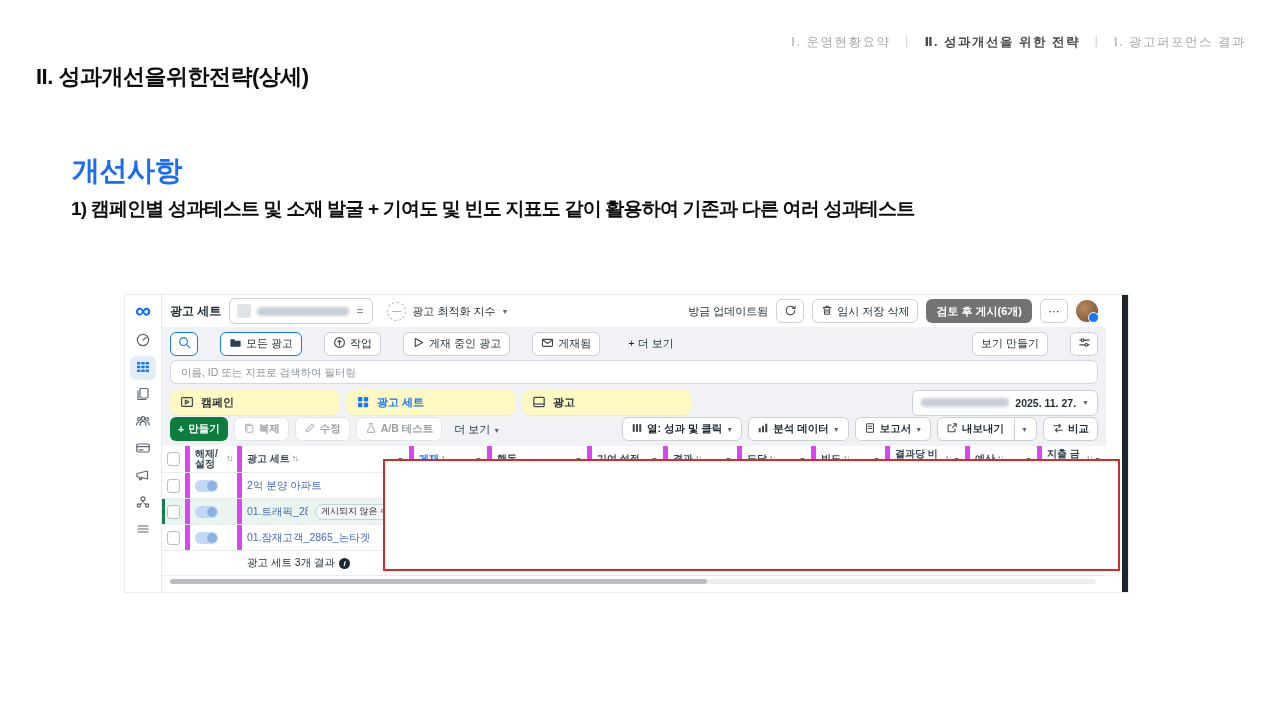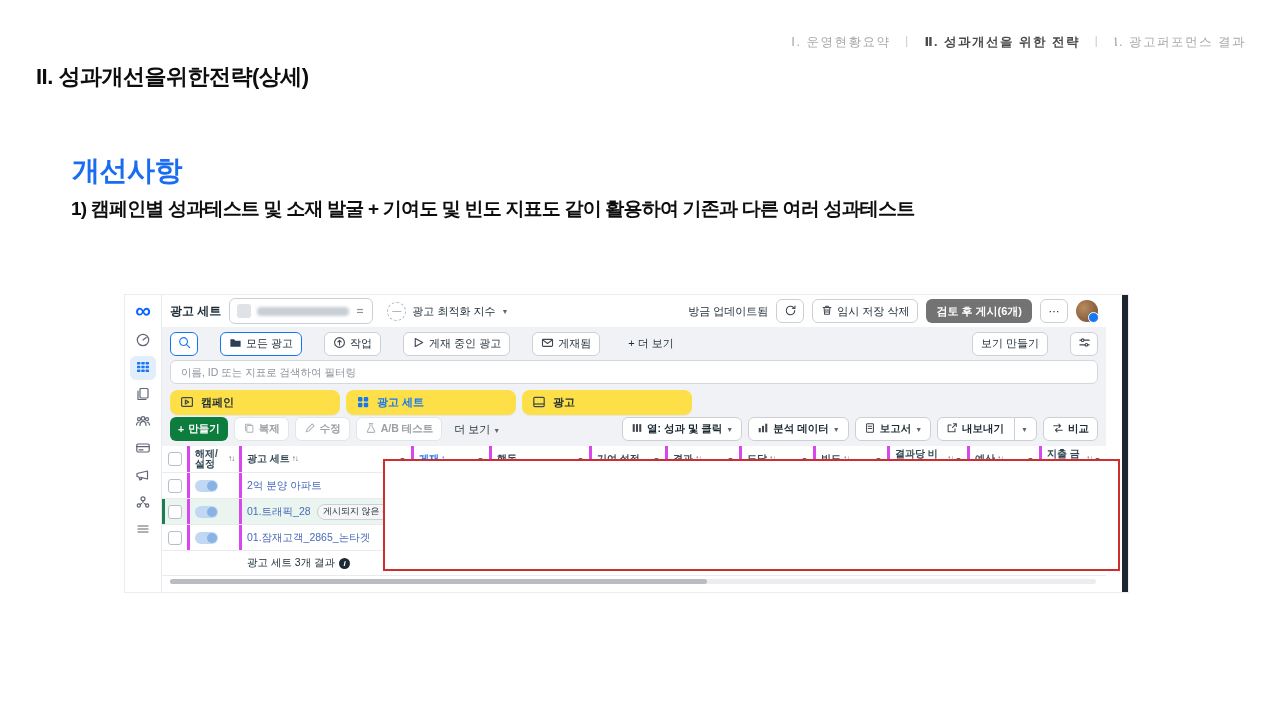--- a/index.html
+++ b/index.html
@@ -56,39 +56,39 @@
   .fbar{height:33px;background:#f1f2f6;display:flex;align-items:center;gap:22px;padding:0 8px;flex:none;}
   .plainmore{font-size:11px;color:#1c2b33;margin-left:6px;}
 
   
   .srow{height:24px;background:#f1f2f6;padding:0 8px 5px;flex:none;display:flex;}
   .srow input{flex:1;height:22px;border:1px solid #d4d8dd;border-radius:6px;padding:0 10px;font-size:10.5px;color:#1c2b33;font-family:inherit;outline:none;}
   .srow input::placeholder{color:#8d949e;}
 
   
   .trow{height:27px;background:#f1f2f6;display:flex;align-items:center;gap:6px;padding:0 8px;flex:none;}
-  .tab{width:150px;height:25px;background:#fde047;border-radius:8px;display:flex;align-items:center;gap:7px;padding:0 10px;
+  .tab{width:150px;height:25px;background:#fef9c3;border-radius:8px;display:flex;align-items:center;gap:7px;padding:0 10px;
        font-weight:700;font-size:11px;color:#1c2b33;box-shadow:0 1px 1px rgba(0,0,0,.05);}
   .tab svg{stroke:#40474f;fill:none;stroke-width:1.2;stroke-linejoin:round;}
   .tab.sel{color:#1877f2;}
   .datepill{margin-left:auto;height:24px;background:#fff;border:1px solid #ccd0d5;border-radius:6px;display:flex;align-items:center;gap:6px;padding:0 8px;font-size:10.5px;font-weight:700;}
 
   
   .tbar{height:26px;background:#f1f2f6;display:flex;align-items:center;gap:6px;padding:0 8px 4px;flex:none;}
   .green{background:#0d7d3e;border:none;color:#fff;font-weight:700;}
   .tbar .right{margin-left:auto;display:flex;gap:6px;}
   .tbar .btn{font-weight:700;font-size:10.5px;}
   .split{border-left:1px solid #ccd0d5;margin-left:6px;padding-left:6px;height:100%;display:flex;align-items:center;}
 
   
   .tbl{flex:1;background:#fff;display:flex;flex-direction:column;position:relative;min-height:0;}
   .thead,.tr{display:flex;align-items:stretch;border-bottom:1px solid #e9ebee;flex:none;}
   .thead{height:26px;}
   .tr{height:25px;}
-  .th,.td{display:flex;align-items:center;padding:0 5px;border-right:3px solid #d946ef;box-sizing:border-box;gap:2px;}
+  .th,.td{display:flex;align-items:center;padding:0 5px;border-right:5px solid #d946ef;box-sizing:border-box;gap:2px;}
   .th{font-size:10px;font-weight:700;color:#344854;line-height:1.05;}
   .th .caret{margin-left:auto;}
   .th .sort{font-size:8px;color:#5f6673;letter-spacing:-1px;}
   .th.on{color:#1877f2;}
   .th.on .sort{color:#1877f2;}
   .c0{width:28px;justify-content:center;}
   .c1{width:52px;}
   .c2{width:172px;}
   .c3{width:78px;}
   .c4{width:100px;}
@@ -304,20 +304,25 @@
             </svg></span>
           <span>광고 세트</span>
         </div>
       <div class="tab">
           <span><svg width="14" height="14" viewBox="0 0 14 14">
               <rect x="1.8" y="2.4" width="10.4" height="9.2" rx="1"></rect>
               <line x1="1.8" y1="9" x2="12.2" y2="9"></line>
             </svg></span>
           <span>광고</span>
         </div>
+      <div class="datepill">
+        <span class="blur-blob" style="width:88px;height:9px;"></span>
+        <span>2025. 11. 27.</span>
+        <span class="caret">▼</span>
+      </div>
     </div>
 
     <div class="tbar">
       <button class="btn green">
           <span>+</span>
           <span>만들기</span>
         </button>
       <button class="btn dis">
           <span><svg width="12" height="12" viewBox="0 0 14 14">
               <rect x="4.5" y="4" width="7" height="8" rx="1"></rect>

